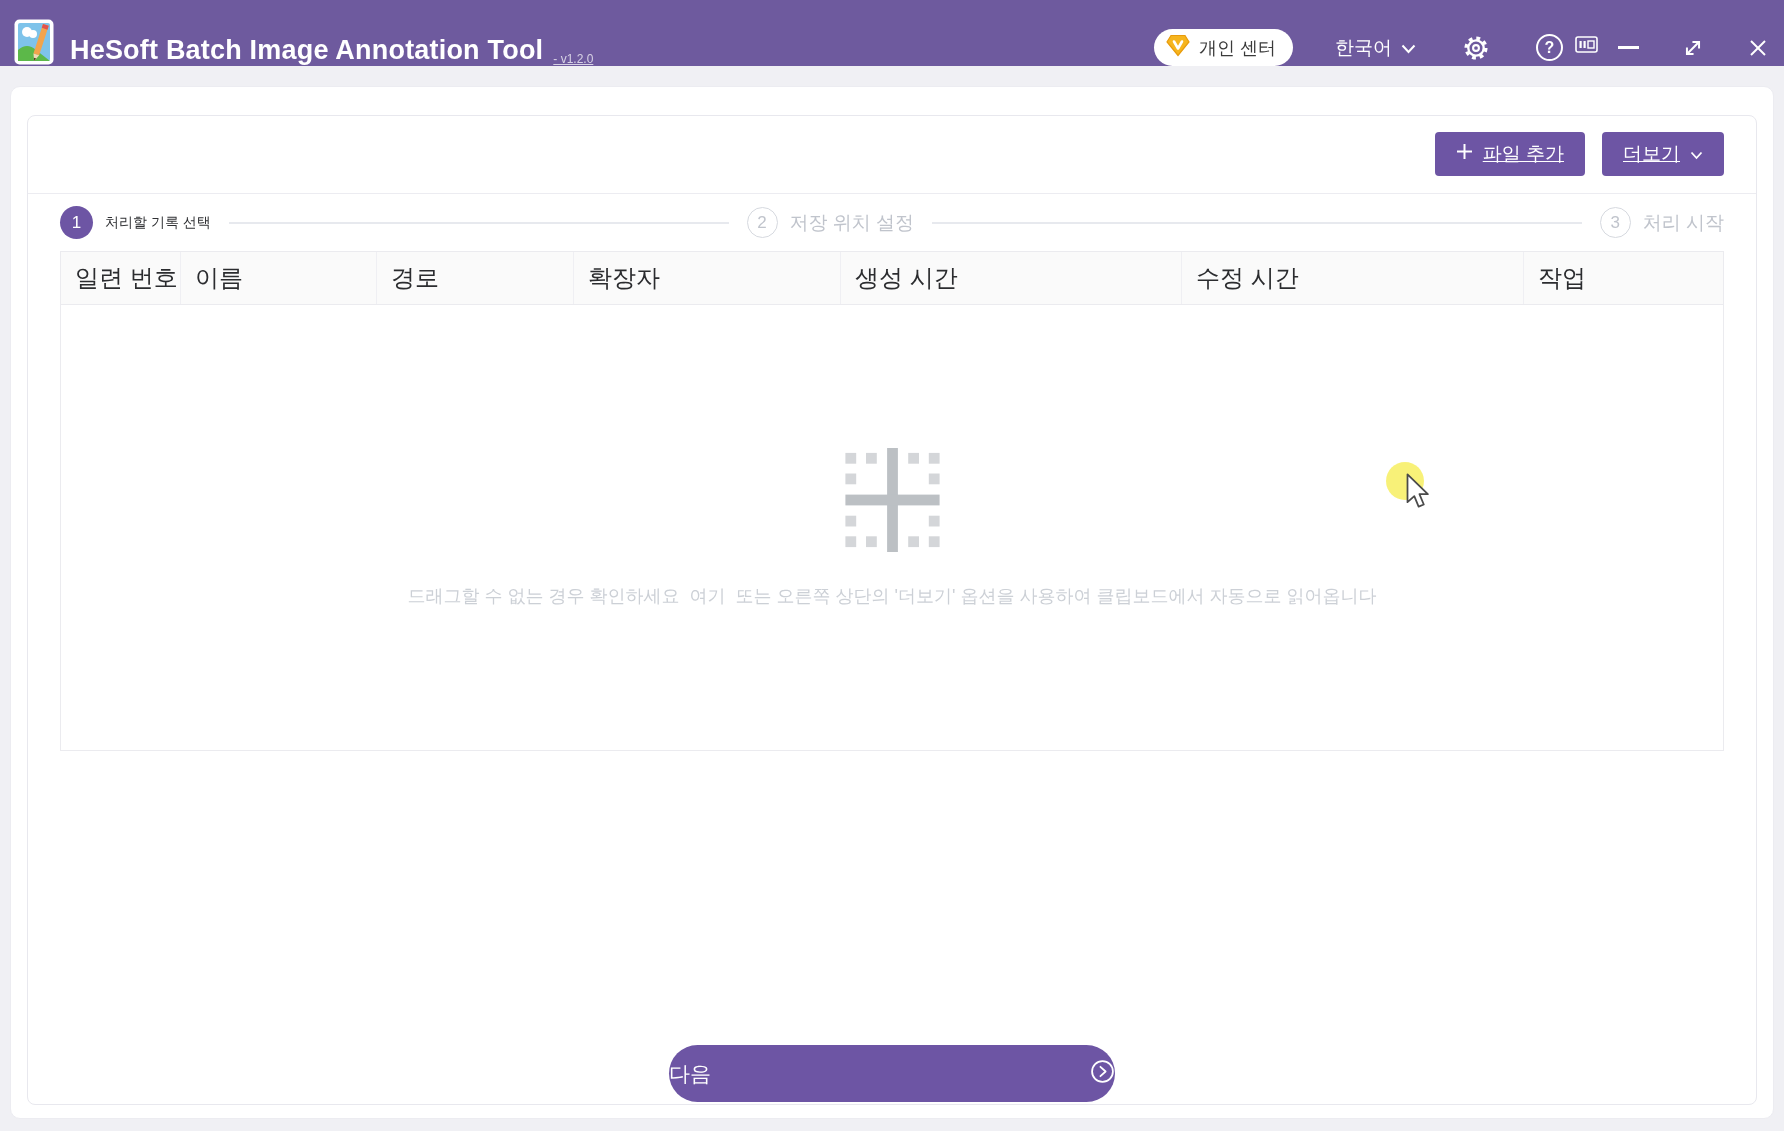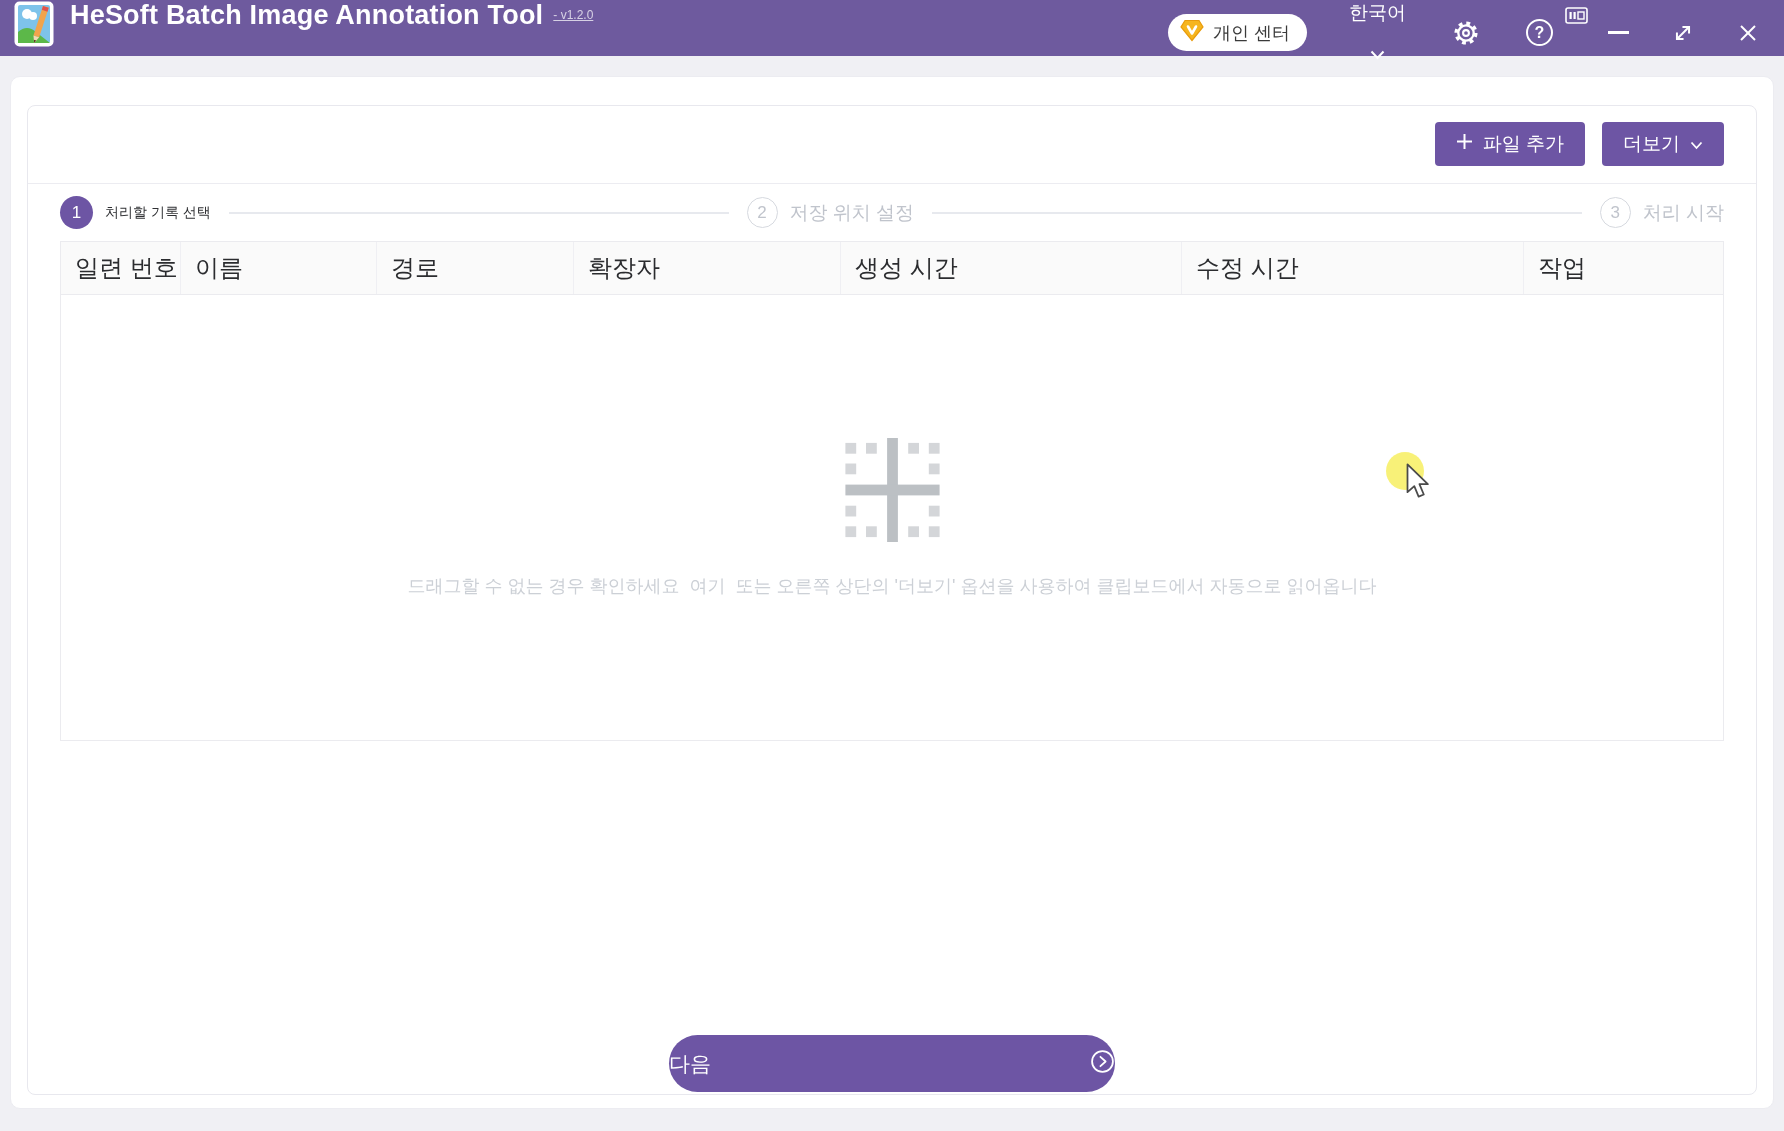--- a/index.html
+++ b/index.html
@@ -1,29 +1,29 @@
 <!DOCTYPE html>
 <html><head>
 <meta charset="utf-8">
 <style>
   * { margin:0; padding:0; box-sizing:border-box; }
   html,body { width:1784px; height:1131px; overflow:hidden;
     font-family:"Liberation Sans","DejaVu Sans",sans-serif; background:#f0f0f4; }
 
   
-  .titlebar { height:56px; background:#6e5a9e; display:flex; align-items:flex-start;
-    padding:0 26px 0 14px; color:#fff; }
+  .titlebar { height:66px; background:#6e5a9e; display:flex; align-items:flex-end;
+    padding:0 16px 0 14px; color:#fff; }
   .logo { width:40px; height:48px; margin-right:16px; display:flex; align-items:center; }
   .app-title { font-size:27px; font-weight:700; letter-spacing:.2px; white-space:nowrap; }
   .app-version { font-size:12px; color:rgba(255,255,255,.72); margin-left:10px; margin-top:8px;text-decoration:underline; }
   .tb-right { margin-left:auto; display:flex; align-items:center; }
   .pc-pill { background:#fff; border-radius:19px; height:37px; padding:0 17px 0 12px;
     display:flex; align-items:center; gap:9px; cursor:pointer; }
   .pc-pill span.lbl { color:#3a3a3a; font-size:18px; }
-  .lang { display:flex; align-items:center; gap:17px; margin-left:42px; font-size:19px; cursor:pointer;flex-direction:column; }
+  .lang { display:flex; align-items:center; gap:9px; margin-left:42px; font-size:19px; cursor:pointer; }
   .tb-icon { display:flex; align-items:center; justify-content:center; cursor:pointer; }
   .gear { margin-left:46px; }
   .helpc { margin-left:46px; width:27px; height:27px; border:2px solid #fff; border-radius:50%;
     font-size:16px; font-weight:700; }
   .miniwin { margin-left:12px; align-self:flex-start; margin-top:7px; }
   .minim { margin-left:18px; width:24px; height:30px; }
   .minim i { display:block; width:21px; height:2.5px; background:#fff; }
   .maxim { margin-left:42px; }
   .closeb { margin-left:44px; }
 
@@ -31,21 +31,21 @@
   .main { position:relative; height:1065px; padding:20px 10px 12px; }
   .card { position:relative; height:100%; background:#fff; border:1px solid #ececf1;
     border-radius:10px; }
   .panel { position:absolute; left:16px; right:16px; top:28px; bottom:13px;
     border:1px solid #e8e8ee; border-radius:8px; background:#fff; }
 
   .toolbar { display:flex; justify-content:flex-end; align-items:center; gap:17px;
     padding:16px 32px 17px; border-bottom:1px solid #ececf1; }
   .btn { display:flex; align-items:center; gap:10px; height:44px; padding:0 21px;
     background:#6d55a4; color:#fff; border:none; border-radius:4px; font-size:19px;
-    font-family:inherit; cursor:pointer; white-space:nowrap; }
+    font-family:inherit; cursor:pointer; white-space:nowrap;text-decoration:underline; }
 
   .steps { display:flex; align-items:center; height:57px; padding:0 32px; }
   .step { display:flex; align-items:center; gap:12px; white-space:nowrap; }
   .step-circle { width:33px; height:33px; border-radius:50%; display:flex;
     align-items:center; justify-content:center; font-size:17px; }
   .step.active .step-circle { background:#6d55a4; color:#fff; }
   .step.active .step-label { color:#2f3033; font-size:14px; }
   .step.idle .step-circle { width:31px; height:31px; border:1.5px solid #d6d9df; color:#c0c4cc; background:#fff; }
   .step.idle .step-label { color:#c0c4cc; font-size:19px; }
   .connector { height:2px; background:#e7e9ee; margin:0 18px; }

